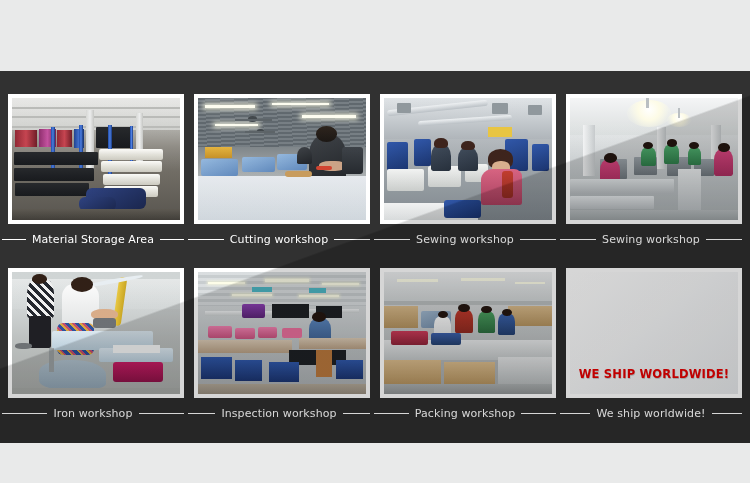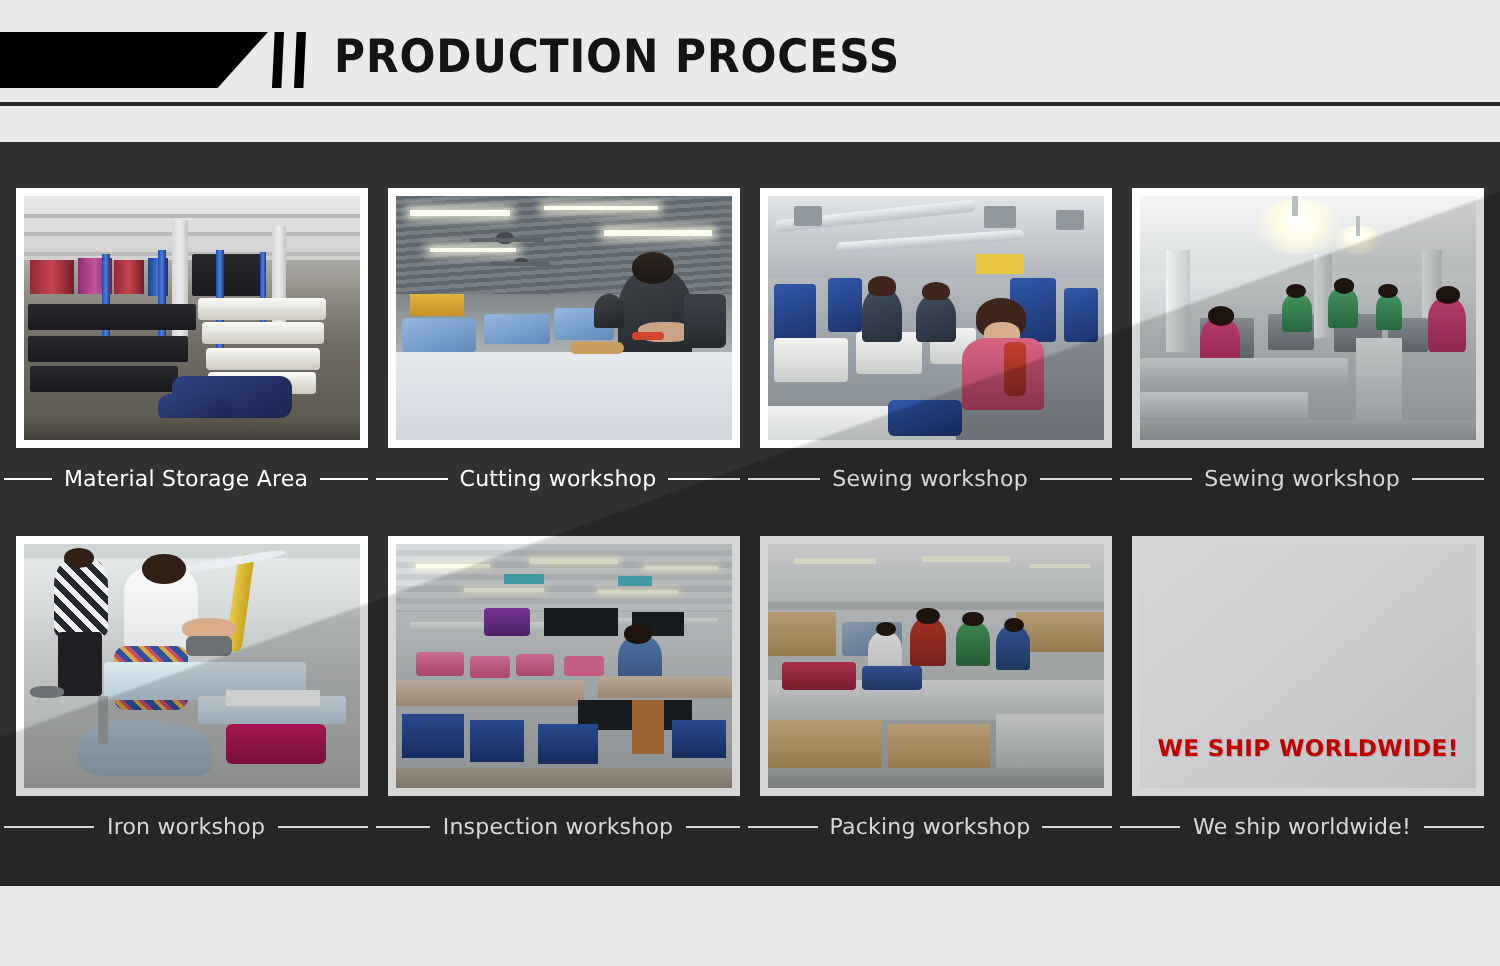--- a/index.html
+++ b/index.html
@@ -286,29 +286,20 @@
     letter-spacing:0.2px;
     text-shadow: 0.5px 0.5px 0 rgba(0,0,0,0.18);
     white-space:nowrap;
   }
 </style>
 </head>
 <body>
 
 <div class="page">
 
-  <div class="header">
-    <div class="header-banner"></div>
-    <div class="header-slash">
-      <span class="s1"></span>
-        <span class="s2"></span>
-    </div>
-    <div class="header-title">PRODUCTION PROCESS</div>
-    <div class="header-rule"></div>
-  </div>
 
   <div class="panel">
     <div class="grid">
 
       <div class="row row-1">
 
         <div class="cell">
           <div class="photo-frame">
             <div class="photo">
               <div class="sc s1-bg"></div>

